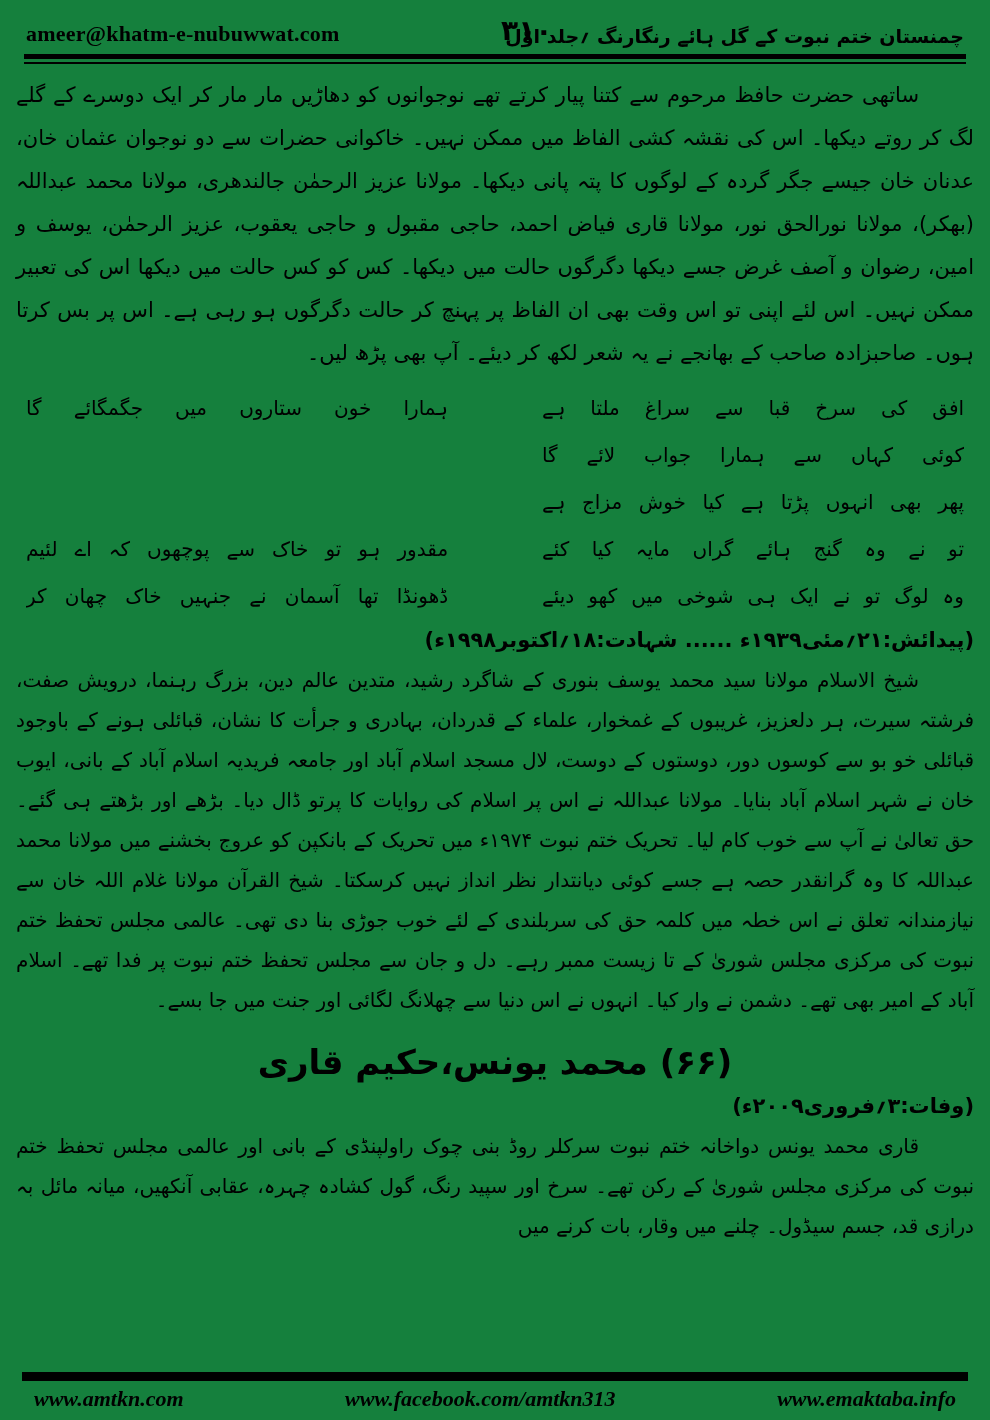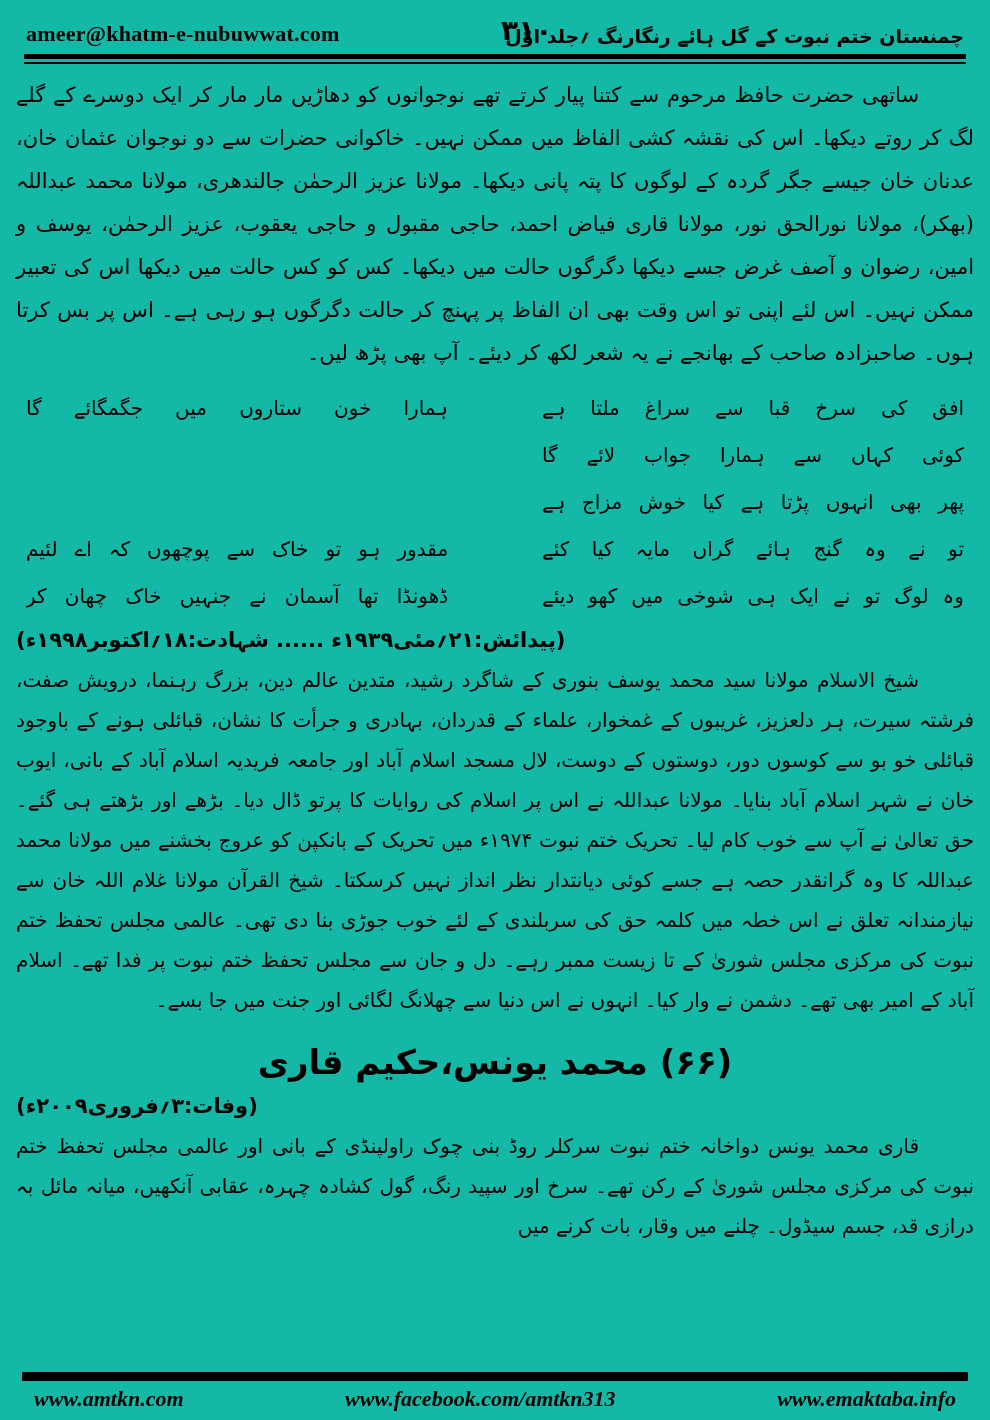--- a/index.html
+++ b/index.html
@@ -2,21 +2,21 @@
 <html lang="ur"><head>
 <meta charset="utf-8">
 <style>
   * { margin: 0; padding: 0; box-sizing: border-box; }
   html, body { background: #e8e8e8; }
   #page {
     position: relative;
     width: 990px;
     height: 1420px;
     margin: 0 auto;
-    background: #14b8a6;
+    background: #15803d;
     color: #000000;
     overflow: hidden;
     font-family: "DejaVu Sans", sans-serif;
   }
   
   .header {
     display: flex;
     justify-content: space-between;
     align-items: flex-end;
     padding: 14px 26px 0 26px;
@@ -84,21 +84,21 @@
   .section-heading {
     margin-top: 20px;
     text-align: center;
     font-size: 34px;
     font-weight: bold;
     direction: rtl;
     line-height: 1.35;
   }
   .section-dates {
     margin-top: 8px;
-    text-align: left;
+    text-align: right;
     font-size: 21px;
     font-weight: bold;
     direction: rtl;
   }
   .section-para { margin-top: 8px; }
   
   .footer {
     position: absolute;
     left: 0; right: 0; bottom: 0;
     height: 48px;

